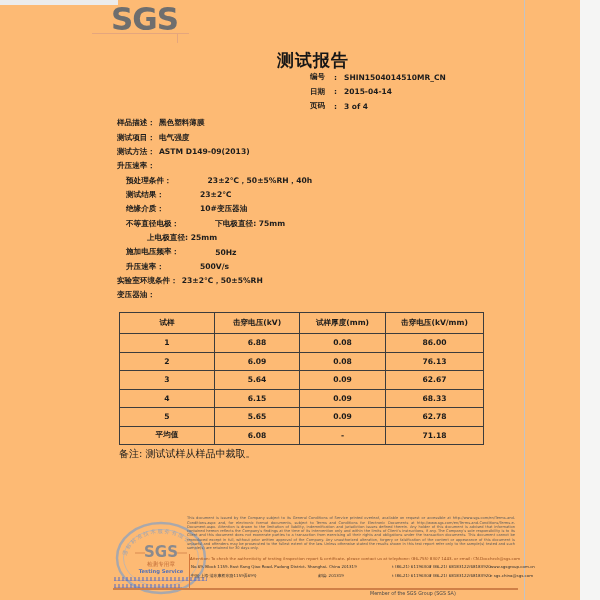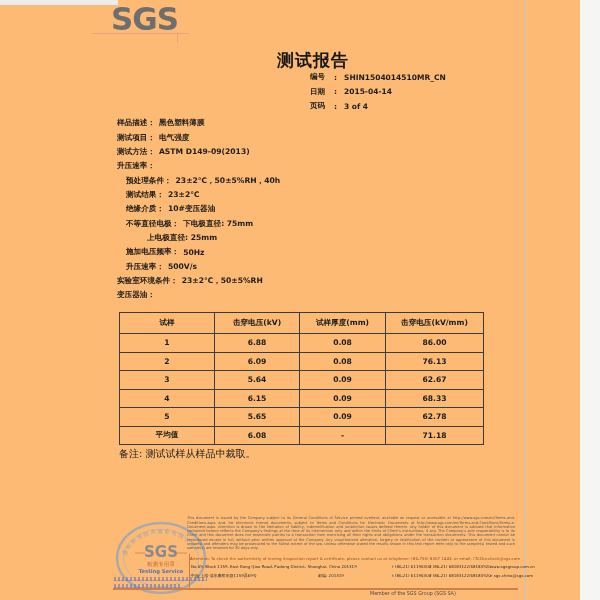--- a/index.html
+++ b/index.html
@@ -16,21 +16,21 @@
   
   .report-title{position:absolute;left:277px;top:49px;font-size:17px;font-weight:700;letter-spacing:1px;color:#161616;}
   .header-fields{position:absolute;left:310px;top:70px;font-size:7.5px;font-weight:700;}
   .hfield{display:flex;height:14.6px;align-items:center;white-space:pre;}
   .hlabel{width:24px;}
   .hcolon{width:10px;}
   
   .body-block{position:absolute;left:117px;top:116px;font-size:7.6px;font-weight:600;}
   .bline{display:flex;height:14.35px;align-items:center;white-space:pre;}
   .bline .blabel{margin-right:4px;}
-  .lvl1{margin-left:9px;}
+  .lvl1{margin-left:9px;gap:32px;}
   .lvl2{margin-left:26px;}
   
   .results-table{position:absolute;left:119px;top:312px;width:364px;border-collapse:collapse;
                  font-size:7.6px;font-weight:600;table-layout:fixed;color:#1a1a1a;}
   .results-table th,.results-table td{border:1px solid #3c3c3c;text-align:center;padding:0;}
   .results-table th{height:20px;font-weight:600;}
   .results-table td{height:17.5px;}
   .note-line{position:absolute;left:119px;top:447px;font-size:10px;font-weight:400;}
   
   .seal{position:absolute;left:114px;top:520px;}

